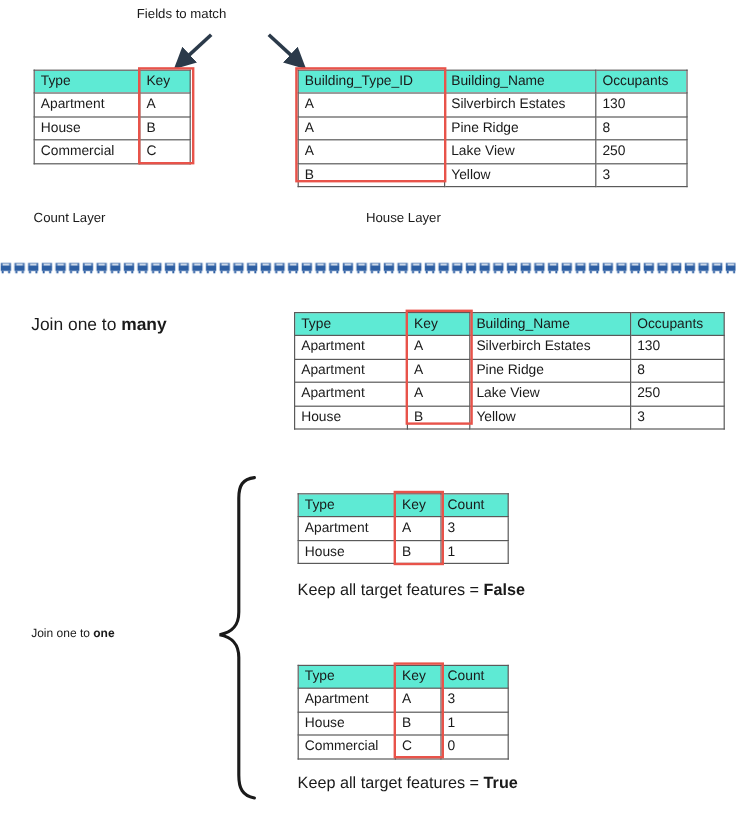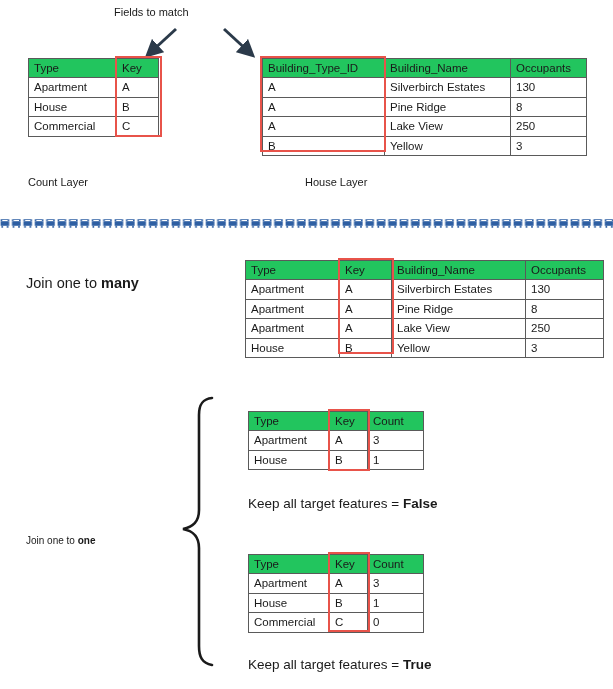--- a/index.html
+++ b/index.html
@@ -23,32 +23,32 @@
   table.tbl th, table.tbl td{
     border:1px solid #5a5a5a;
     padding:2px 5px;
     text-align:left;
     font-weight:normal;
     line-height:1.25;
     height:14px;
     white-space:nowrap;
     overflow:hidden;
   }
-  table.tbl th{ background:#22c55e;margin-left:16px; }
+  table.tbl th{ background:#5eead4;margin-left:16px; }
 
   
   .hl{
     position:absolute;
     border:2.5px solid #e8534a;
     box-sizing:border-box;
     pointer-events:none;
   }
 
   
-  .cap{font-size:13.5px;color:#1a1a1a;white-space:nowrap;margin-top:12px;}
+  .cap{font-size:13.5px;color:#1a1a1a;white-space:nowrap;}
   .cap b{font-weight:bold;}
   .title{font-size:11px;color:#1a1a1a;white-space:nowrap;}
 
   
   .divider{
     left:0;top:218px;width:613px;height:12px;
   }
 
   svg{display:block;overflow:visible;}
 </style>
@@ -102,21 +102,21 @@
       </tr>
       <tr>
         <td>Commercial</td>
         <td>C</td>
       </tr>
     </tbody>
   </table>
   <div class="hl" style="left:87px;top:-2px;width:47px;height:81px;"></div>
 </div>
 
-<div class="abs" style="left:262px;top:58px;border-radius:14px;">
+<div class="abs" style="left:248px;top:58px;border-radius:14px;">
   <table class="tbl" style="width:324px;">
     <colgroup>
         <col style="width:122px">
         <col style="width:126px">
         <col style="width:76px">
       </colgroup>
     <thead>
       <tr>
         <th>Building_Type_ID</th>
         <th>Building_Name</th>

